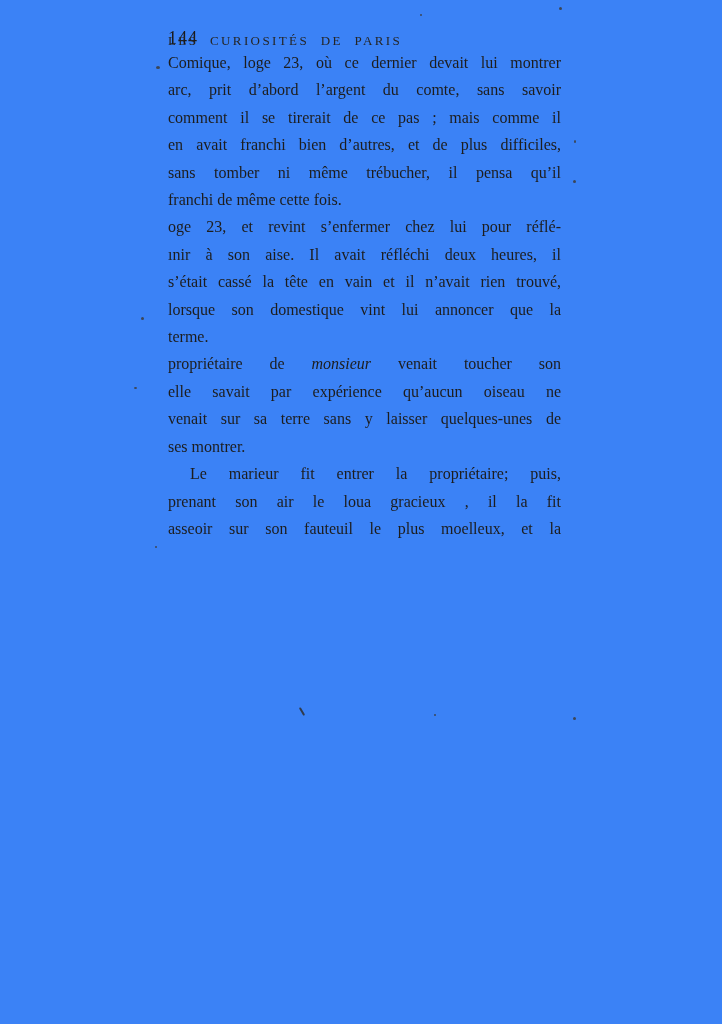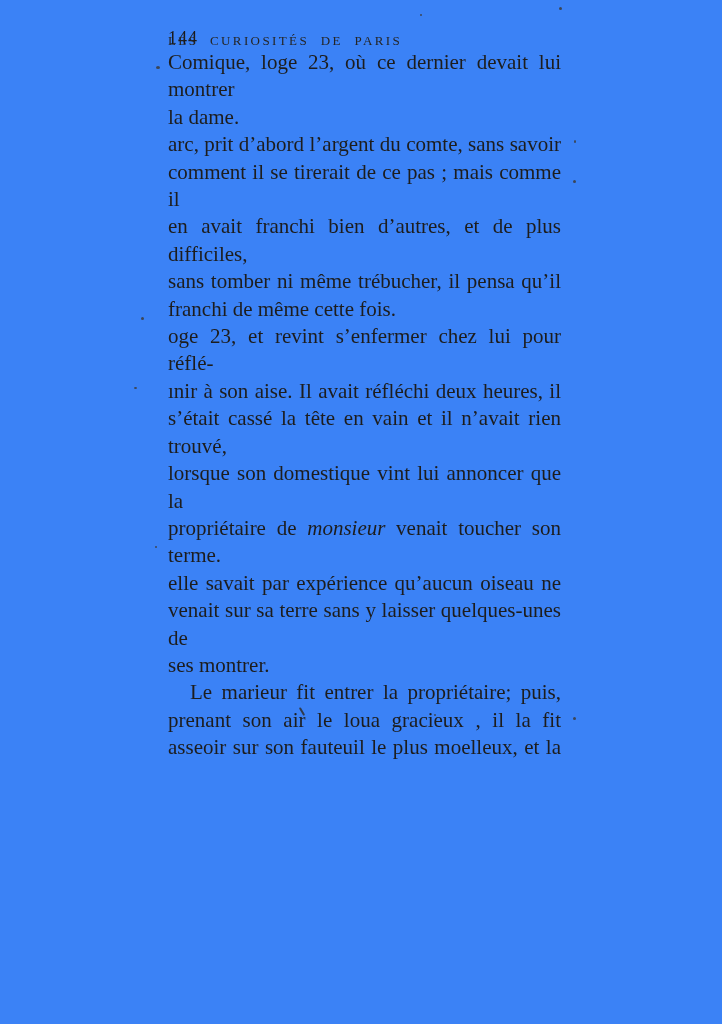--- a/index.html
+++ b/index.html
@@ -18,21 +18,21 @@
   .runtitle{
     position:absolute;left:168px;top:33px;width:393px;
     text-align:left;
     font-size:13px;letter-spacing:2.4px;word-spacing:6px;
     color:#252525;
   }
   .textblock{
     position:absolute;left:168px;top:49px;width:393px;
   }
   .line{
-    font-size:21px;
+    font-size:16px;
     line-height:27.4px;
     text-align:justify;
     text-align-last:justify;
     -moz-text-align-last:justify;
     color:#1d1d1d;
   }
   .line.noj{text-align-last:left;-moz-text-align-last:left;}
   .line.ind{text-indent:22px;}
   .line i{font-style:italic;}
   .speck{
@@ -46,32 +46,31 @@
 <body>
 
 <div class="page">
   <div>
     <span class="pagenum">144</span>
     <span class="runtitle">LES CURIOSITÉS DE PARIS</span>
   </div>
 
   <div class="textblock" id="lines">
       <div class="line"><span>Comique, loge 23, où ce dernier devait lui montrer</span></div>
-      <div class="line noj"><span>la dame.</span></div>
       <div class="line"><span>arc, prit d’abord l’argent du comte, sans savoir</span></div>
       <div class="line"><span>comment il se tirerait de ce pas ; mais comme il</span></div>
       <div class="line"><span>en avait franchi bien d’autres, et de plus difficiles,</span></div>
       <div class="line"><span>sans tomber ni même trébucher, il pensa qu’il</span></div>
       <div class="line noj"><span>franchi de même cette fois.</span></div>
       <div class="line"><span>oge 23, et revint s’enfermer chez lui pour réflé-</span></div>
       <div class="line"><span>ınir à son aise. Il avait réfléchi deux heures, il</span></div>
       <div class="line"><span>s’était cassé la tête en vain et il n’avait rien trouvé,</span></div>
       <div class="line"><span>lorsque son domestique vint lui annoncer que la</span></div>
+      <div class="line noj"><span>terme.</span></div>
       <div class="line"><span>propriétaire de </span><i>monsieur</i><span> venait toucher son</span></div>
-      <div class="line noj"><span>terme.</span></div>
       <div class="line"><span>elle savait par expérience qu’aucun oiseau ne</span></div>
       <div class="line"><span>venait sur sa terre sans y laisser quelques-unes de</span></div>
       <div class="line noj"><span>ses montrer.</span></div>
       <div class="line ind"><span>Le marieur fit entrer la propriétaire; puis,</span></div>
       <div class="line"><span>prenant son air le loua gracieux , il la fit</span></div>
       <div class="line"><span>asseoir sur son fauteuil le plus moelleux, et la</span></div>
     </div>
 
   <div id="marks">
       <div class="speck" style="left: 559px; top: 7px; width: 3px; height: 3px;"></div>

